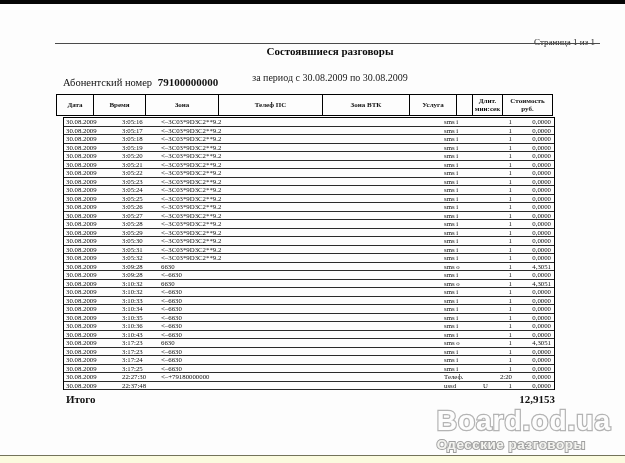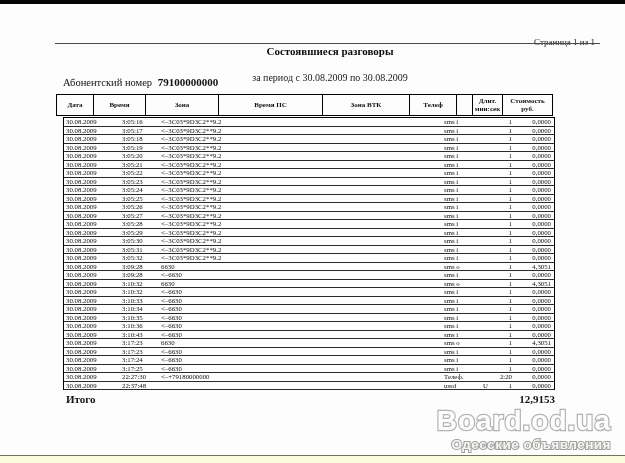--- a/index.html
+++ b/index.html
@@ -47,21 +47,21 @@
   .drow .num  { padding-left:2px; }
   .drow .svc  { padding-left:3px; }
   .drow .flag { text-align:center; }
   .drow .dur  { text-align:right; padding-right:2px; }
   .drow .cost { text-align:right; padding-right:3px; }
 
   .total-row { position:absolute; left:63px; top:393px; width:492px;
     display:flex; justify-content:space-between; font-weight:bold; font-size:11px; }
   .total-row .tl { padding-left:3px; }
 
-  .watermark { position:absolute; right:14px; top:407px; text-align:right;
+  .watermark { position:absolute; right:14px; top:407px; text-align:left;
     font-family:"Liberation Sans", sans-serif; font-weight:bold; line-height:1; }
   .wm-title { font-size:28px; letter-spacing:1px; color:#fdfdfd;
     -webkit-text-stroke:2.5px #b2b2b2; paint-order:stroke fill;
     text-shadow:0 0 1px #c8c8c8; }
   .wm-sub { margin-top:3px; font-size:13.5px; letter-spacing:0.5px; color:#f4f4f0;
     -webkit-text-stroke:2px #9e9e9e; paint-order:stroke fill;
     text-shadow:0 0 1px #bcbcbc; }
 </style>
 </head>
 <body>
@@ -87,27 +87,27 @@
         <th>
           <div>Дата</div>
         </th>
         <th>
           <div>Время</div>
         </th>
         <th>
           <div>Зона</div>
         </th>
         <th>
-          <div>Время ПС</div>
+          <div>Телеф ПС</div>
         </th>
         <th>
           <div>Зона ВТК</div>
         </th>
         <th>
-          <div>Телеф</div>
+          <div>Услуга</div>
         </th>
         <th>
           <div></div>
         </th>
         <th>
           <div>Длит.</div>
           <div>мин:сек</div>
         </th>
         <th>
           <div>Стоимость</div>
@@ -408,16 +408,16 @@
   </div>
   </div>
 
 <div class="total-row">
   <span class="tl">Итого</span>
   <span class="tv">12,9153</span>
 </div>
 
 <div class="watermark">
   <div class="wm-title">Board.od.ua</div>
-  <div class="wm-sub">Одесские объявления</div>
+  <div class="wm-sub">Одесские разговоры</div>
 </div>
 
 <div class="bottom-strip"></div>
 
 </body></html>

